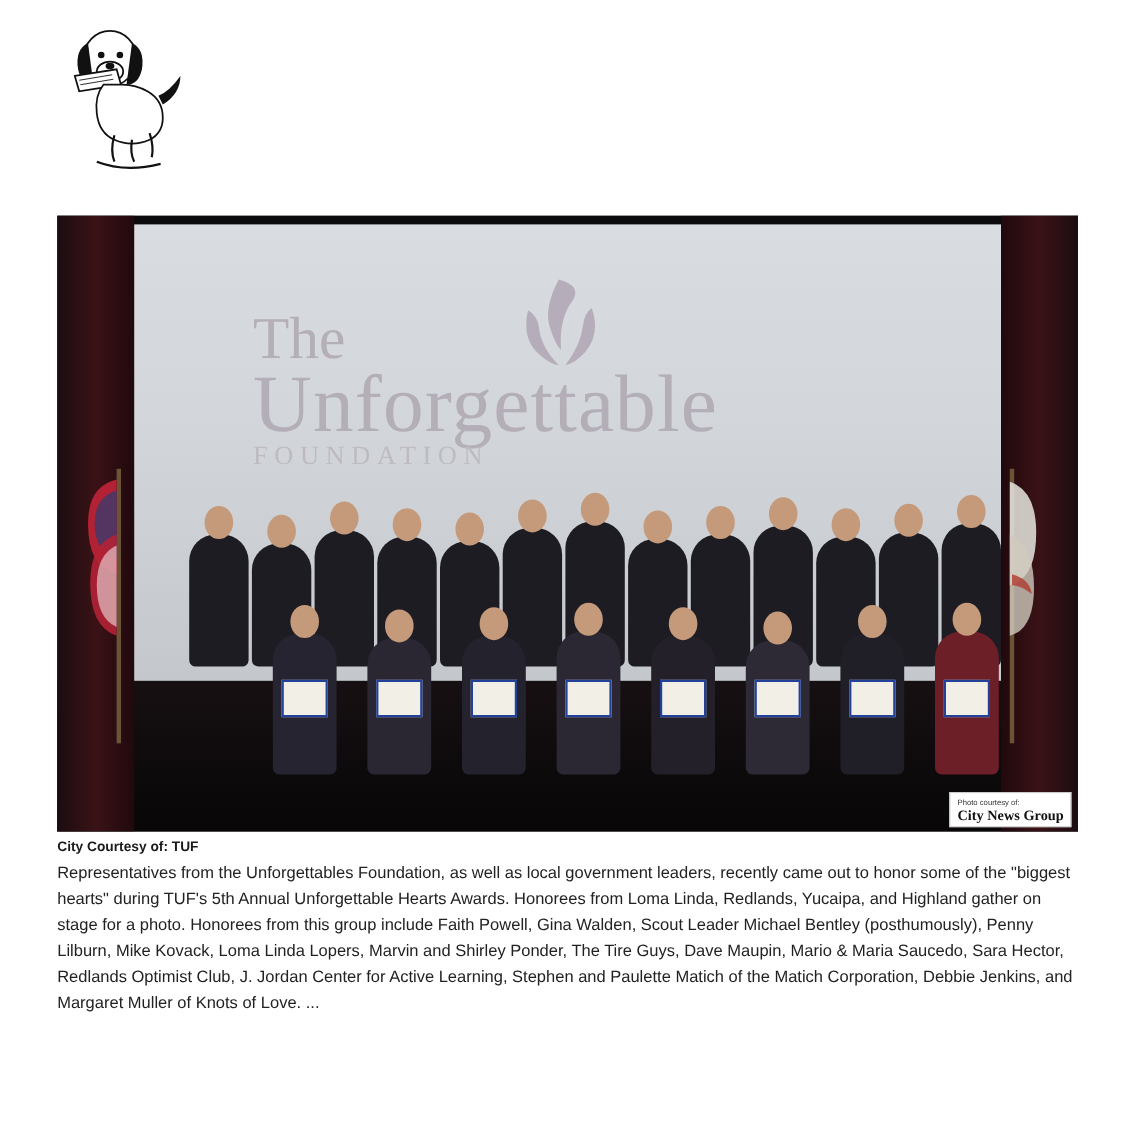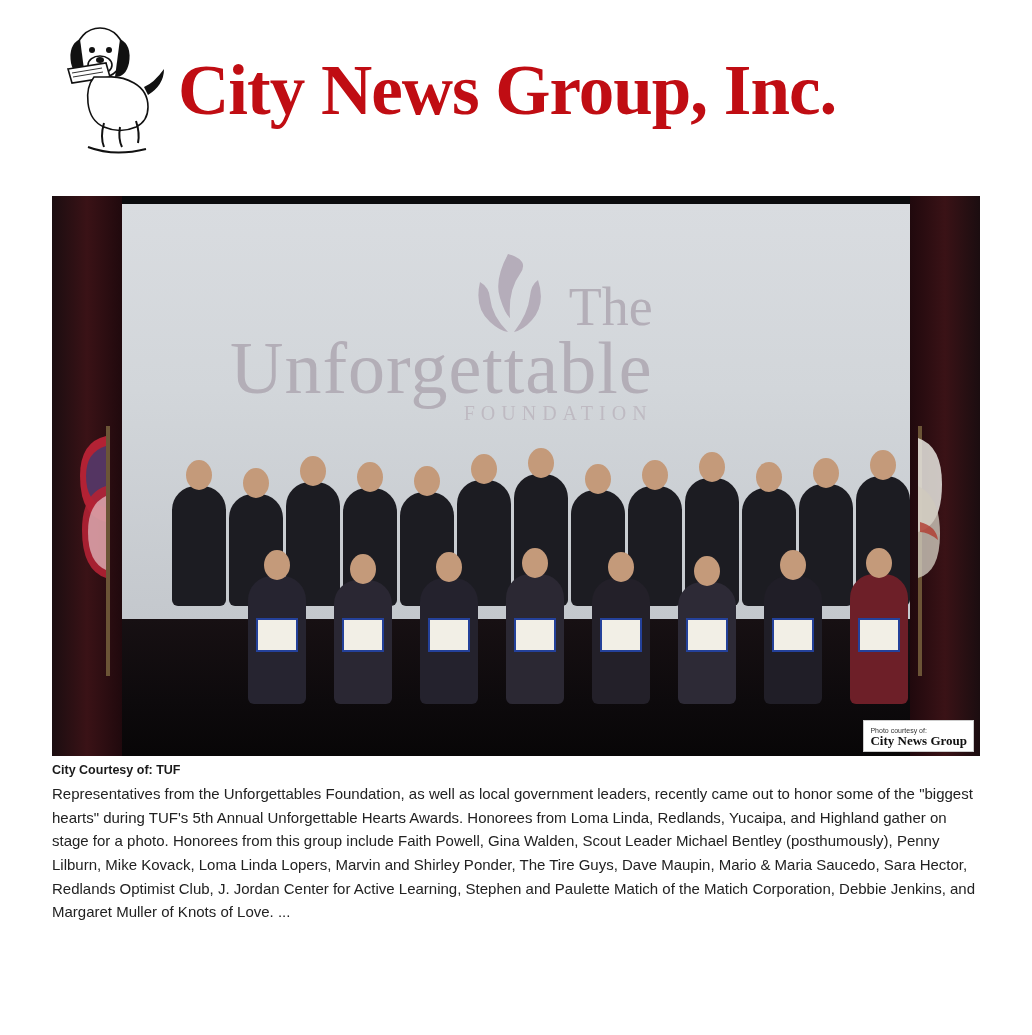--- a/index.html
+++ b/index.html
@@ -65,34 +65,33 @@
     overflow: hidden;
     background: #0b0b0d;
   }
   .stage-backdrop {
     position: absolute;
     left: 68px;
     top: 8px;
     width: 790px;
     height: 415px;
     background: linear-gradient(180deg,#d9dce0 0%, #d2d6da 45%, #c4c8cd 100%);
-    text-align: right;
   }
   .backdrop-text {
     position: absolute;
     left: 110px;
     top: 78px;
     font-family: "Liberation Serif", serif;
     color: #a9a1ac;
     opacity: 0.75;
     line-height: 0.95;
   }
   .backdrop-text .l1 { font-size: 54px; }
   .backdrop-text .l2 { font-size: 74px; letter-spacing: 1px; }
-  .backdrop-text .l3 { font-size: 20px; letter-spacing: 6px; color:#b9b2bb;margin-left:24px; }
+  .backdrop-text .l3 { font-size: 24px; letter-spacing: 6px; color:#b9b2bb; }
   .flame {
     position: absolute;
     left: 330px;
     top: 42px;
     width: 120px;
     height: 110px;
   }
   .curtain-left, .curtain-right {
     position: absolute;
     top: 0;
@@ -210,21 +209,20 @@
           <path d="M42 54 q-8 10 -6 26 q2 18 16 24 q16 7 32 0 q12 -6 12 -20 q0 -16 -14 -24 q-12 -7 -26 -6 Z" fill="#fff"></path>
 
           <path d="M96 72 q16 -10 16 -26 q-10 14 -20 18" fill="#111" stroke="none"></path>
 
           <path d="M52 100 q-4 14 0 24 M68 104 q-2 12 2 20 M84 98 q4 12 2 22" stroke="#111" stroke-width="2" fill="none"></path>
 
           <path d="M36 124 q26 10 58 2" stroke="#111" stroke-width="2" fill="none"></path>
         </g>
       </svg>
     </div>
-    <div class="masthead-title">City News Group, Inc.</div>
   </div>
 
 
   <div class="photo-wrap">
     <div class="stage-backdrop">
       <div class="backdrop-text">
         <div class="l1">The</div>
         <div class="l2">Unforgettable</div>
         <div class="l3">FOUNDATION</div>
       </div>

